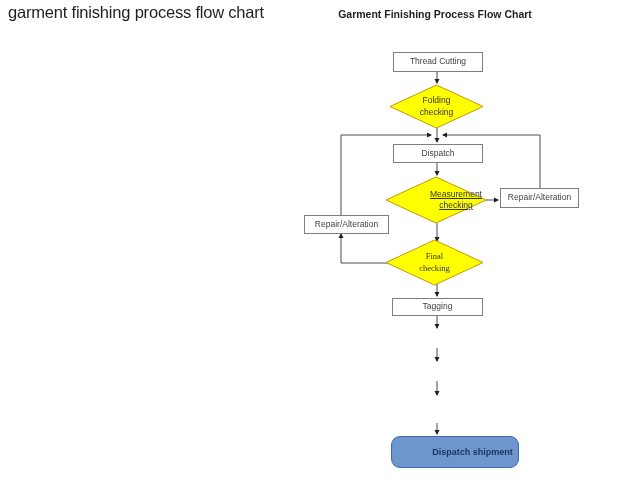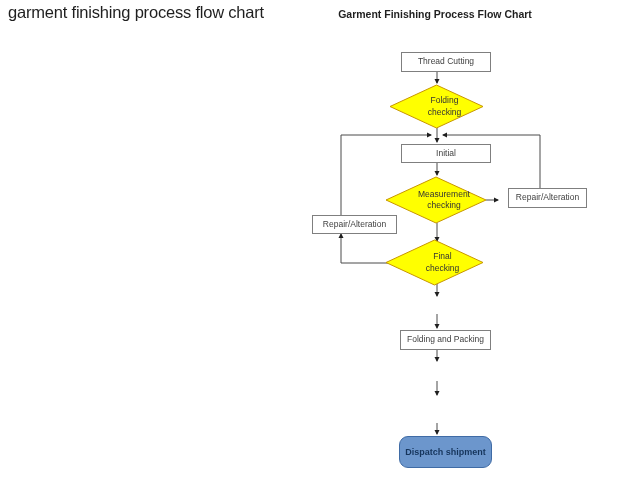--- a/index.html
+++ b/index.html
@@ -16,40 +16,40 @@
     white-space:nowrap;
   }
   .chart-title{
     position:absolute;left:285px;top:8px;width:300px;
     text-align:center;font-weight:bold;font-size:10.5px;color:#1f1f1f;
   }
   .overlay{position:absolute;left:0;top:0;}
   .node{
     position:absolute;
     display:flex;flex-direction:column;align-items:center;justify-content:center;
-    text-align:left;color:#3f3f3f;font-size:8.5px;line-height:1.35;margin-left:8px;
+    text-align:left;color:#3f3f3f;font-size:8.5px;line-height:1.35;
   }
   .box{background:#ffffff;border:1px solid #7f7f7f;}
   .dlabel{background:transparent;color:#333333;}
   .n-thread{left:393px;top:52px;width:88px;height:18px;}
   .n-pressing{left:393px;top:144px;width:88px;height:17px;}
   .n-repair-right{left:500px;top:188px;width:77px;height:18px;}
   .n-repair-left{left:304px;top:215px;width:83px;height:17px;}
   .n-tagging{left:392px;top:298px;width:89px;height:16px;}
   .n-folding{left:392px;top:330px;width:89px;height:18px;}
   .n-packing{left:392px;top:363px;width:89px;height:18px;}
   .n-inspection{left:392px;top:397px;width:88px;height:26px;}
   .n-dispatch{
     left:391px;top:436px;width:91px;height:30px;
     background:#6c96cc;border:1.5px solid #3f6ba5;border-radius:9px;
-    color:#16355c;font-weight:bold;font-size:9px;
+    color:#16355c;font-weight:bold;font-size:9px;padding-left:35px;
   }
   .lbl-initial{left:390px;top:85px;width:93px;height:43px;}
-  .lbl-measurement{left:386px;top:177px;width:100px;height:46px;}
-  .lbl-final{left:386px;top:240px;width:97px;height:45px;}
+  .lbl-measurement{left:406px;top:177px;width:100px;height:46px;text-decoration:underline;}
+  .lbl-final{left:386px;top:240px;width:97px;height:45px;font-family:Liberation Serif, serif;}
   .line2span{display:block;}
 </style>
 </head>
 <body>
 
 <div class="slide">
 
   <div class="slide-title">garment finishing process flow chart</div>
 
   <div class="chart-title">Garment Finishing Process Flow Chart</div>
@@ -81,36 +81,36 @@
     <polygon points="386,262.5 434.5,240 483,262.5 434.5,285" fill="#FFFF00" stroke="#C89600" stroke-width="1"></polygon>
   </svg>
 
   <div class="node box n-thread">Thread Cutting</div>
 
   <div class="node dlabel lbl-initial">
     <span class="line2span">Folding</span>
     <span class="line2span">checking</span>
   </div>
 
-  <div class="node box n-pressing">Initial</div>
+  <div class="node box n-pressing">Dispatch</div>
 
   <div class="node dlabel lbl-measurement">
     <span class="line2span">Measurement</span>
     <span class="line2span">checking</span>
   </div>
 
   <div class="node box n-repair-right">Repair/Alteration</div>
 
   <div class="node box n-repair-left">Repair/Alteration</div>
 
   <div class="node dlabel lbl-final">
     <span class="line2span">Final</span>
     <span class="line2span">checking</span>
   </div>
 
+  <div class="node box n-tagging">Tagging</div>
 
-  <div class="node box n-folding">Folding and Packing</div>
 
 
 
   <div class="node n-dispatch">Dispatch shipment</div>
 
 </div>
 
 </body></html>

